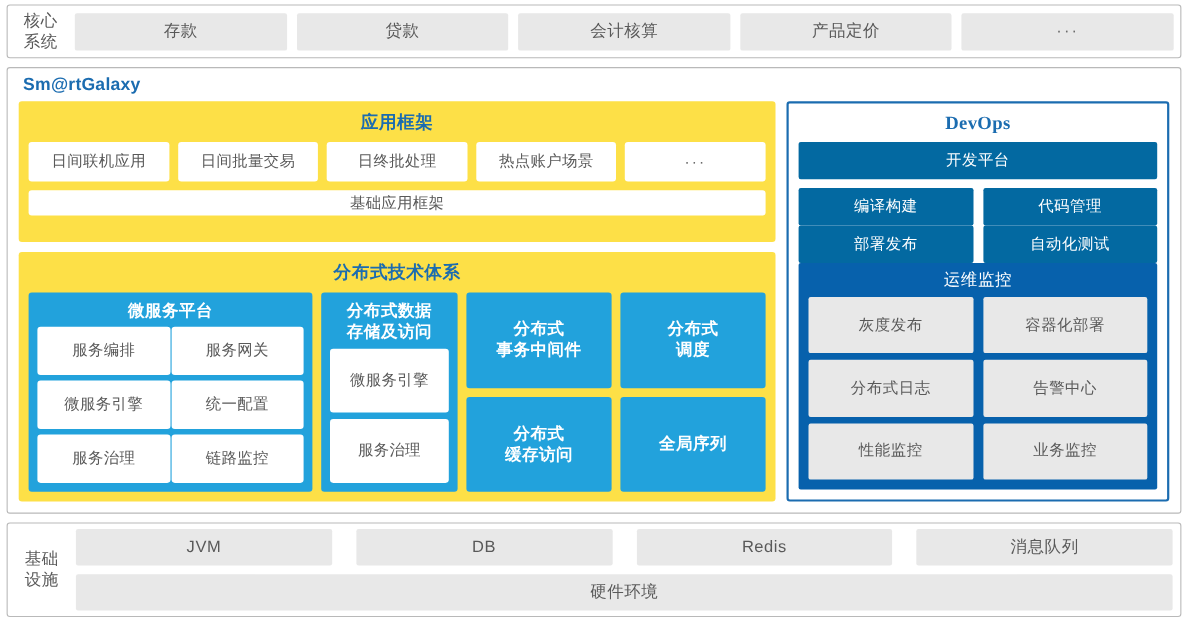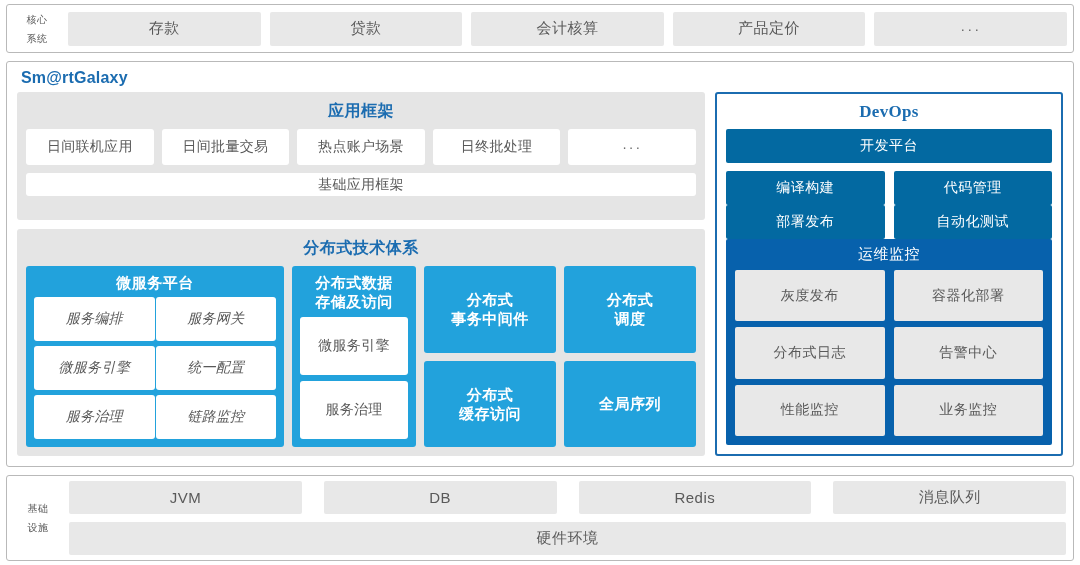--- a/index.html
+++ b/index.html
@@ -28,21 +28,21 @@
 
   
   .core-row{
     height:49px;
     display:flex;align-items:center;
     padding:3px 6px;
   }
   .side-label{
     width:48px;min-width:48px;
     text-align:center;
-    font-size:10px;
+    font-size:15px;
     line-height:19px;
     color:#595959;
     letter-spacing:.5px;
   }
   .core-items{
     flex:1;display:flex;gap:9px;
     padding-left:7px;
   }
   .gray-chip{
     flex:1;
@@ -74,21 +74,21 @@
   }
   .galaxy-left{
     flex:1;display:flex;flex-direction:column;gap:9px;min-width:0;
   }
   .galaxy-right{
     width:348px;min-width:348px;font-family:Liberation Serif, serif;
   }
 
   
   .lav-box{
-    background:#e5e5e5;
+    background:#fde047;
     border-radius:3px;
     padding:6px 9px 9px 9px;
     box-sizing:border-box;
     display:flex;flex-direction:column;
   }
   .lav-title{
     text-align:center;
     font-size:16px;font-weight:bold;
     color:#1b6cb0;
     padding:3px 0 7px 0;
@@ -124,21 +124,21 @@
   .cyan-title{
     color:#ffffff;font-weight:bold;
     text-align:center;
     font-size:15px;line-height:19px;
     padding:7px 4px 5px 4px;
     letter-spacing:.5px;
   }
   .cyan-title.sm{font-size:15px;}
   .ms-platform{width:258px;min-width:258px;padding:0 8px 8px 8px;}
   .ms-rows{display:flex;flex-direction:column;gap:5px;flex:1;}
-  .ms-row{display:flex;gap:1px;flex:1;font-style:italic;}
+  .ms-row{display:flex;gap:1px;flex:1;}
   .ms-row .white-chip{flex:1;font-size:14px;}
 
   .dstore{width:124px;min-width:124px;padding:0 8px 8px 8px;}
   .dstore .cyan-title{padding:7px 0 6px 0;}
   .dstore-rows{display:flex;flex-direction:column;gap:6px;flex:1;}
   .dstore-rows .white-chip{flex:1;font-size:14px;}
 
   .dist-col{
     flex:1;display:flex;flex-direction:column;gap:8px;min-width:0;
   }
@@ -229,22 +229,22 @@
 
     <div class="galaxy-body">
 
       <div class="galaxy-left">
 
         <div class="lav-box app-fw">
           <div class="lav-title">应用框架</div>
           <div class="app-row">
             <div class="white-chip">日间联机应用</div>
             <div class="white-chip">日间批量交易</div>
+            <div class="white-chip">日终批处理</div>
             <div class="white-chip">热点账户场景</div>
-            <div class="white-chip">日终批处理</div>
             <div class="white-chip dots">···</div>
           </div>
           <div class="white-chip app-base">基础应用框架</div>
         </div>
 
         <div class="lav-box dist">
           <div class="lav-title">分布式技术体系</div>
           <div class="dist-grid">
 
             <div class="cyan-box ms-platform">

